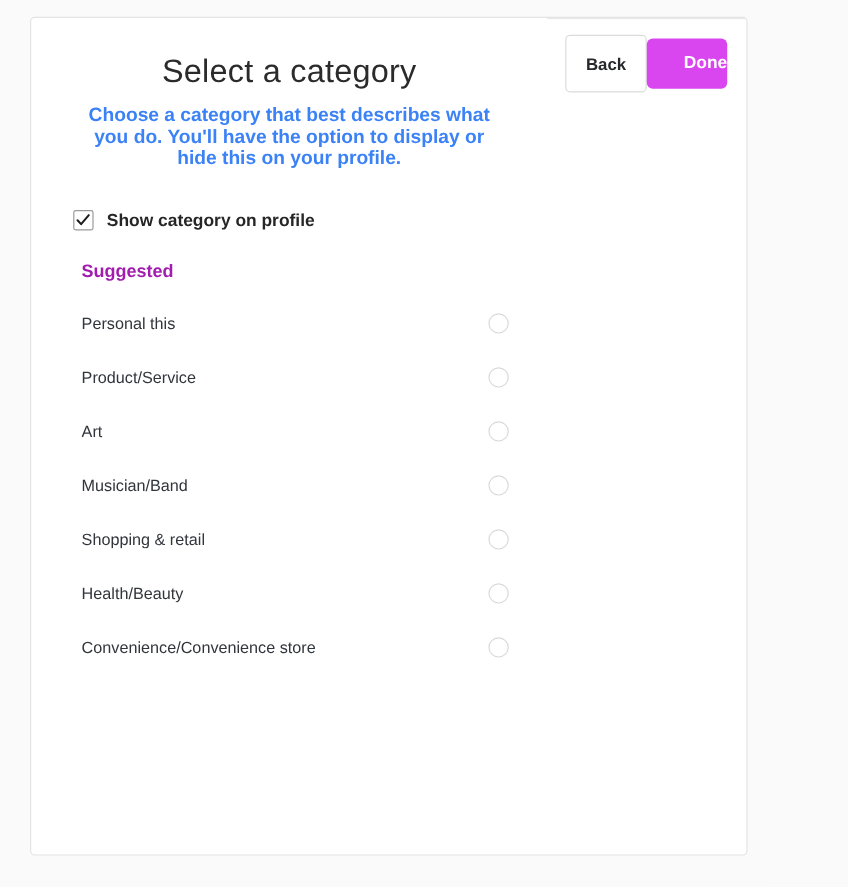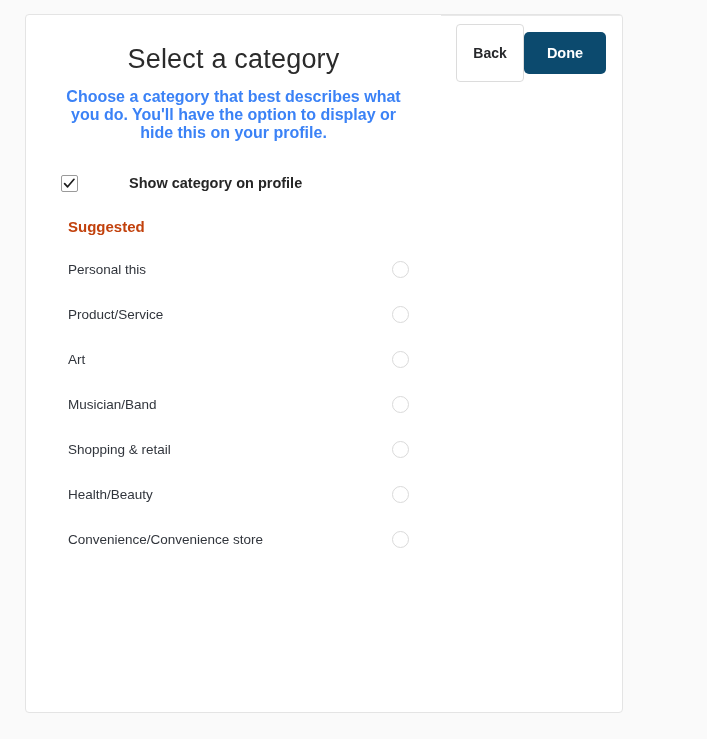--- a/index.html
+++ b/index.html
@@ -53,25 +53,24 @@
     line-height: 18px;
     color: #3b82f6;
     margin: 0 auto;
     max-width: 520px;
     font-weight: 700;
   }
 
   
   #check-row {
     display: flex;
-    align-items: center;
+    align-items: flex-end;
     margin: 33px 0 0 35px;
     width: fit-content;
     cursor: pointer;
-    gap: 40px;
   }
   .checkbox {
     width: 17px;
     height: 17px;
     border: 1px solid #9a9a9a;
     border-radius: 2px;
     background: #fff;
     position: relative;
     box-sizing: border-box;
     flex: 0 0 auto;
@@ -109,21 +108,21 @@
     flex: 1 1 auto;
     height: 100%;
   }
   #search-input::placeholder { color: #c2c2c2; }
 
   
   #section-title {
     margin: 26px 0 0 42px;
     font-size: 15px;
     font-weight: 700;
-    color: #c2410c;
+    color: #a21caf;
   }
   #list { margin-top: 12px; }
   .list-item {
     height: 45px;
     display: flex;
     align-items: center;
     padding: 0 32px 0 42px;
     cursor: pointer;
   }
   .item-label {
@@ -150,43 +149,44 @@
     height: 75px;
     border-top: 1px solid #e9e9e9;
     display: flex;
     align-items: center;
     justify-content: space-between;
     padding: 0 16px 0 15px;
     box-sizing: border-box;
   }
   #back-button {
     width: 68px;
-    height: 58px;
+    height: 48px;
     border: 1px solid #dcdcdc;
     border-radius: 4px;
     background: #fff;
     font-family: "Liberation Sans", sans-serif;
     font-size: 14px;
     font-weight: 700;
     color: #27282b;
     cursor: pointer;
     padding: 0;
   }
   #done-button {
-    width: 82px;
+    width: 67px;
     height: 42px;
     border: none;
     border-radius: 5px;
-    background: #0c4a6e;
+    background: #d946ef;
     font-family: "Liberation Sans", sans-serif;
     font-size: 14.5px;
     font-weight: 700;
     color: #ffffff;
     cursor: default;
     padding: 0;
+    text-align: right;
   }
 </style>
 </head>
 <body>
 
 <div id="card">
 
   <div id="body-area">
 
     <div id="header">

